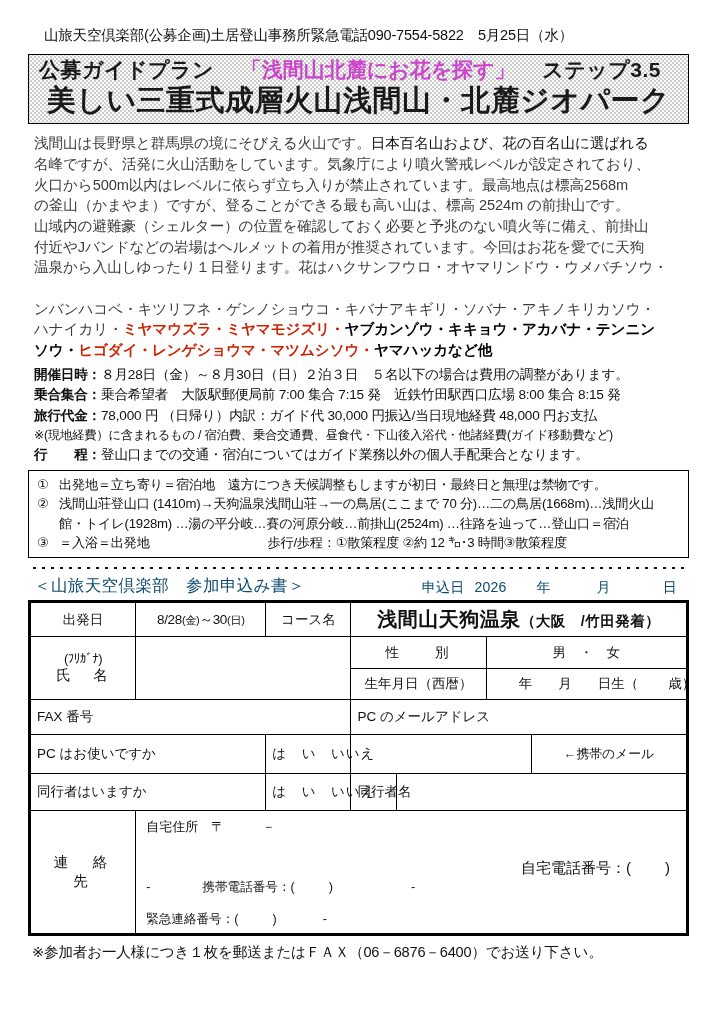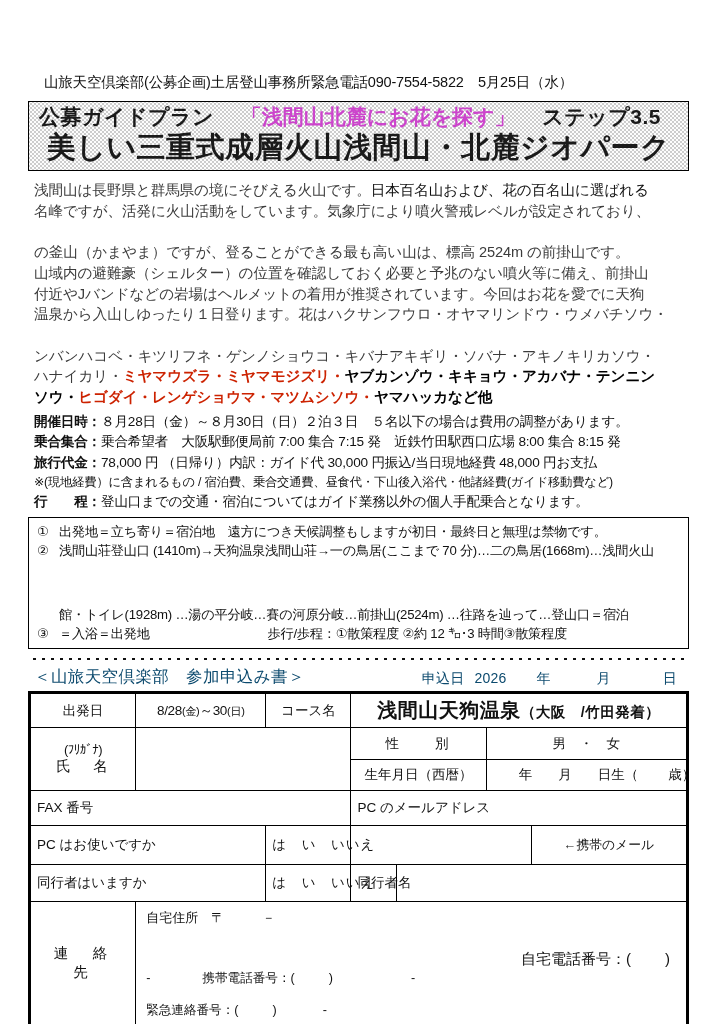--- a/index.html
+++ b/index.html
@@ -23,21 +23,20 @@
   }
 
   
   .doc-header {
     font-size: 14.5px;
     letter-spacing: -0.2px;
     padding-top: 26px;
     padding-left: 16px;
     white-space: nowrap;
     color: #111;
-    margin-top: 47px;
   }
 
   
   .title-banner {
     margin-top: 9px;
     border: 1.5px solid #000;
     background-color: #fdfdfd;
     background-image:
       radial-gradient(#c9c9c9 0.7px, transparent 0.8px),
       radial-gradient(#c9c9c9 0.7px, transparent 0.8px);
@@ -98,21 +97,21 @@
   .itinerary {
     margin-top: 4px;
     border: 1.4px solid #000;
     padding: 4px 8px 5px 8px;
     font-size: 13.2px;
     line-height: 1.47;
     letter-spacing: -0.25px;
     color: #111;
   }
   .itinerary .ln { display: block; white-space: nowrap; }
-  .itinerary .indent { padding-left: 22px; margin-top: 44px; }
+  .itinerary .indent { padding-left: 22px; }
   .itinerary .num { display: inline-block; width: 22px; }
   .itinerary .rightpart { display: inline-block; padding-left: 118px; }
 
   
   .dotted-divider {
     margin-top: 7px;
     height: 5px;
     background-image: radial-gradient(#111 1.6px, transparent 1.8px);
     background-size: 9px 6px;
     background-repeat: repeat-x;
@@ -236,21 +235,21 @@
       <span class="quoted">「浅間山北麓にお花を探す」</span>
       <span class="sp"></span>
       <span>ステップ3.5</span>
     </div>
     <div class="title-row2">美しい三重式成層火山浅間山・北麓ジオパーク</div>
   </div>
 
   <div class="intro">
     <span>浅間山は長野県と群馬県の境にそびえる火山です。</span><span class="dark">日本百名山および、花の百名山に選ばれる</span><br>
     <span>名峰ですが、活発に火山活動をしています。気象庁により噴火警戒レベルが設定されており、</span><br>
-    <br>
+    <span>火口から500m以内はレベルに依らず立ち入りが禁止されています。最高地点は標高2568m</span><br>
     <span>の釜山（かまやま）ですが、登ることができる最も高い山は、標高 2524m の前掛山です。</span><br>
     <span>山域内の避難豪（シェルター）の位置を確認しておく必要と予兆のない噴火等に備え、前掛山</span><br>
     <span>付近やJバンドなどの岩場はヘルメットの着用が推奨されています。今回はお花を愛でに天狗</span><br>
     <span>温泉から入山しゆったり１日登ります。花はハクサンフウロ・オヤマリンドウ・ウメバチソウ・</span><br>
     <br>
     <span>ンバンハコベ・キツリフネ・ゲンノショウコ・キバナアキギリ・ソバナ・アキノキリカソウ・</span><br>
     <span>ハナイカリ・</span><span class="red">ミヤマウズラ・ミヤマモジズリ・</span><span class="blk">ヤブカンゾウ・キキョウ・アカバナ・テンニン</span><br>
     <span class="blk">ソウ・</span><span class="red">ヒゴダイ・レンゲショウマ・マツムシソウ・</span><span class="blk">ヤマハッカなど他</span>
   </div>
 

